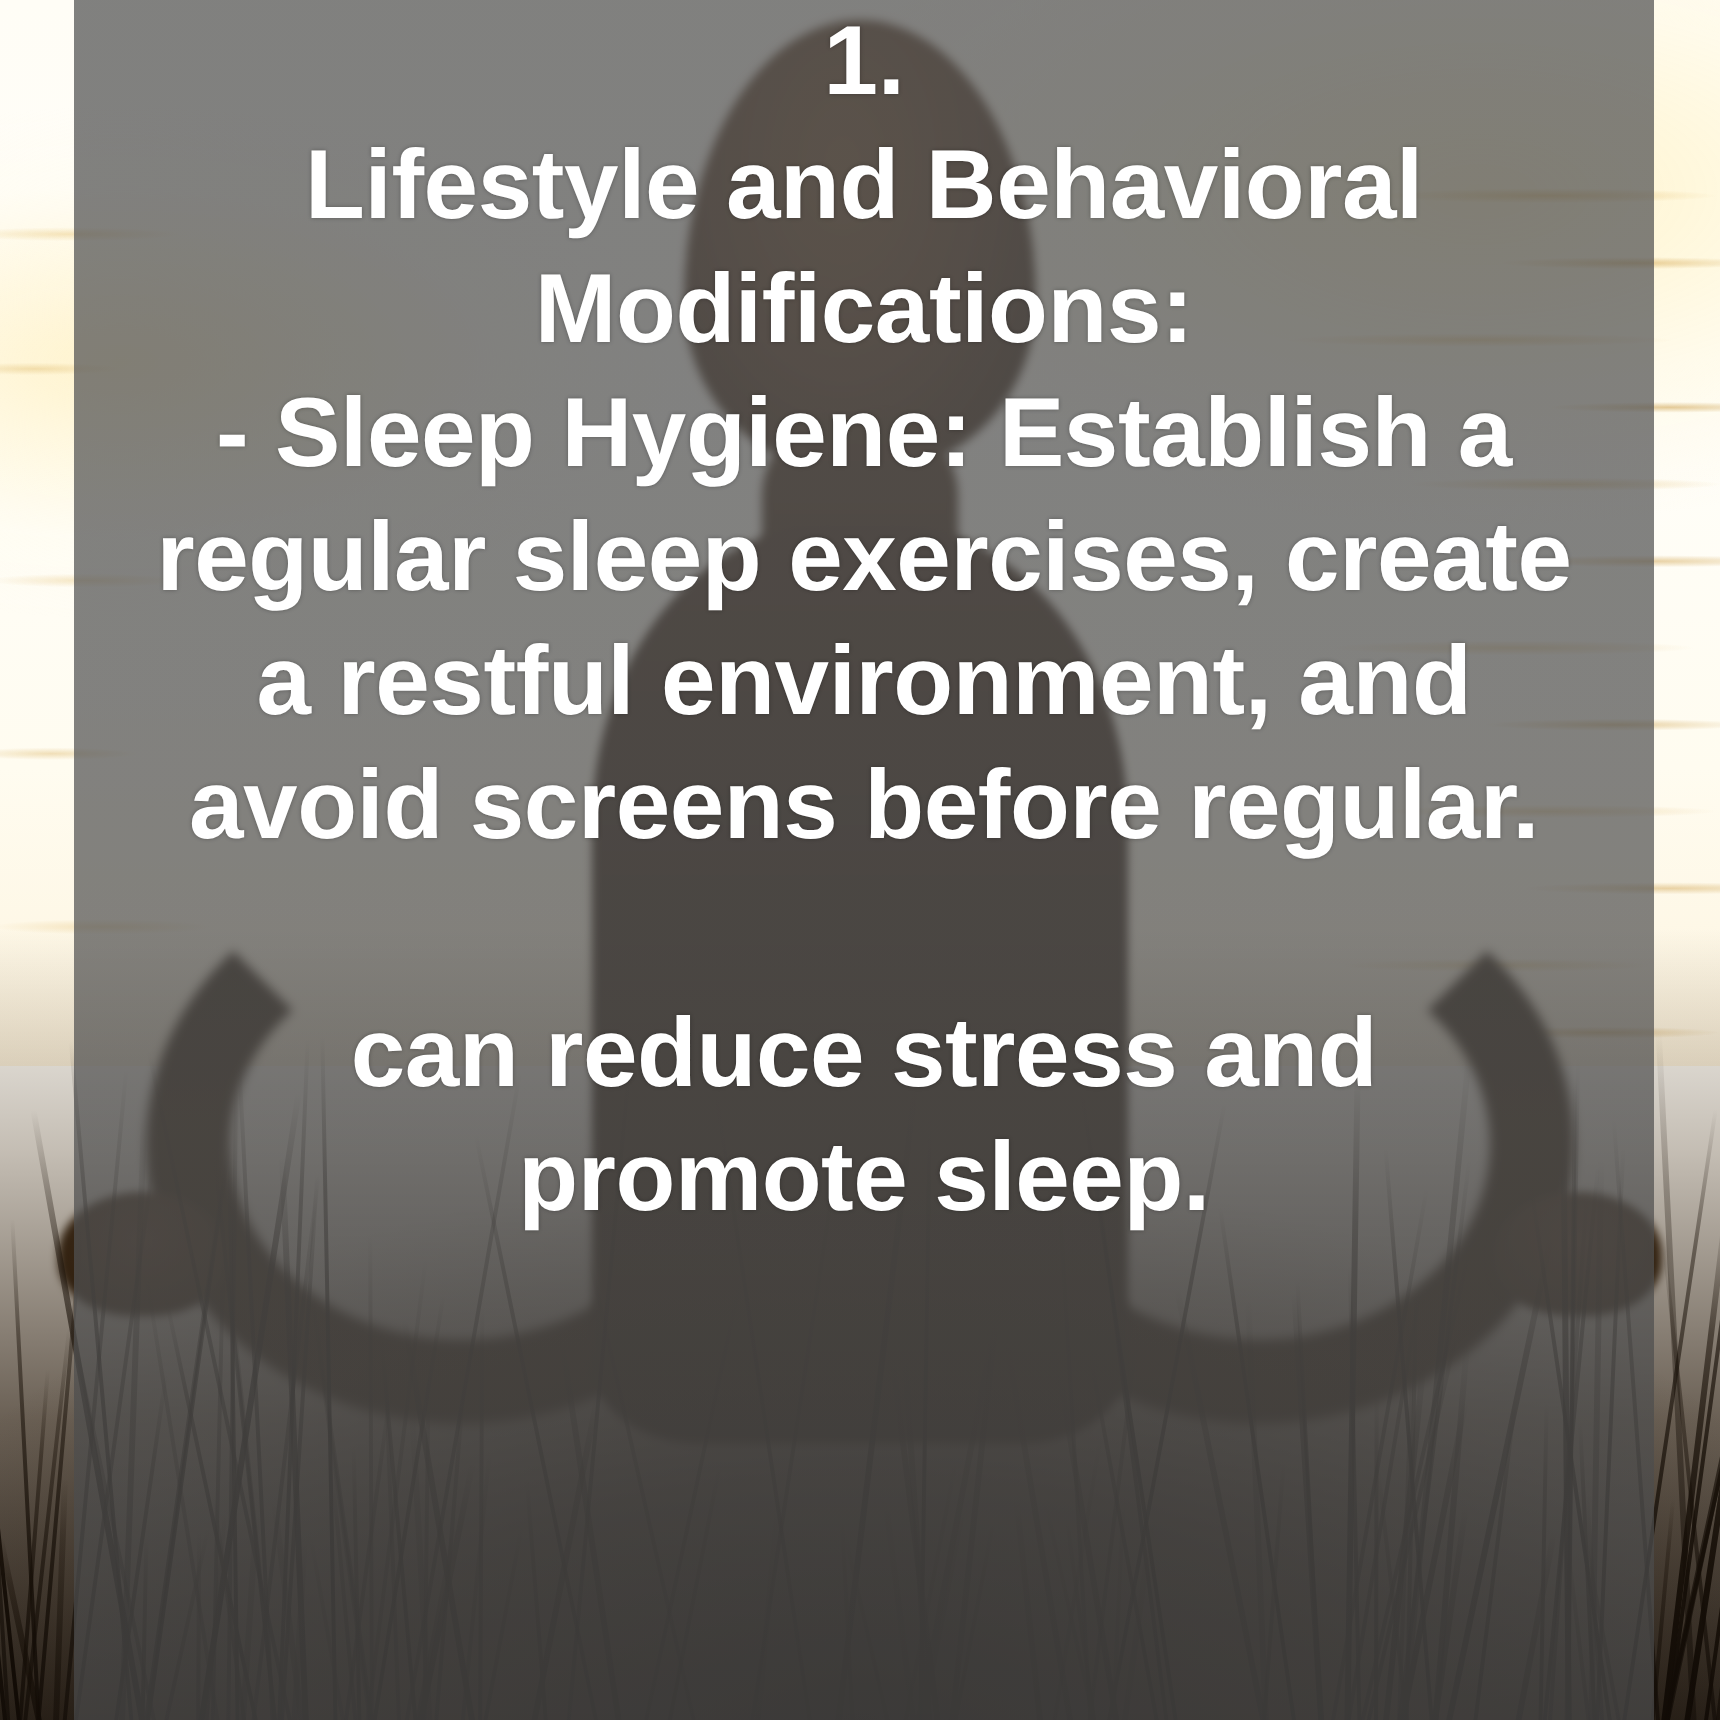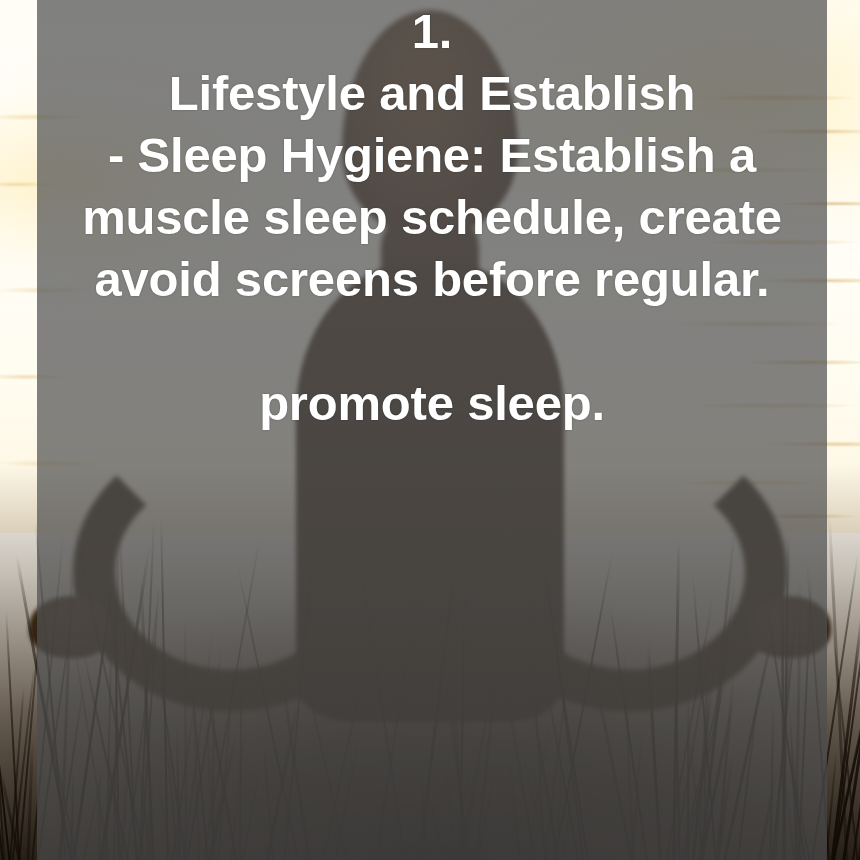--- a/index.html
+++ b/index.html
@@ -359,24 +359,27 @@
         <div class="reed" style="left: 25.14%; height: 51.8%; transform: rotate(4.7deg); opacity: 0.75;"></div>
       </div>
   </div>
 
   <div class="overlay"></div>
 
   <div class="text-block">
 
     <p class="para">
       <span class="t-line">1.</span>
-      <span class="t-line">Lifestyle and Establish</span>
+      <span class="t-line">Lifestyle and Behavioral</span>
+      <span class="t-line">Modifications:</span>
       <span class="t-line">- Sleep Hygiene: Establish a</span>
-      <span class="t-line">muscle sleep schedule, create</span>
+      <span class="t-line">regular sleep exercises, create</span>
+      <span class="t-line">a restful environment, and</span>
       <span class="t-line">avoid screens before regular.</span>
     </p>
 
     <p class="para">
+      <span class="t-line">can reduce stress and</span>
       <span class="t-line">promote sleep.</span>
     </p>
 
   </div>
 </div>
 
 </body></html>

